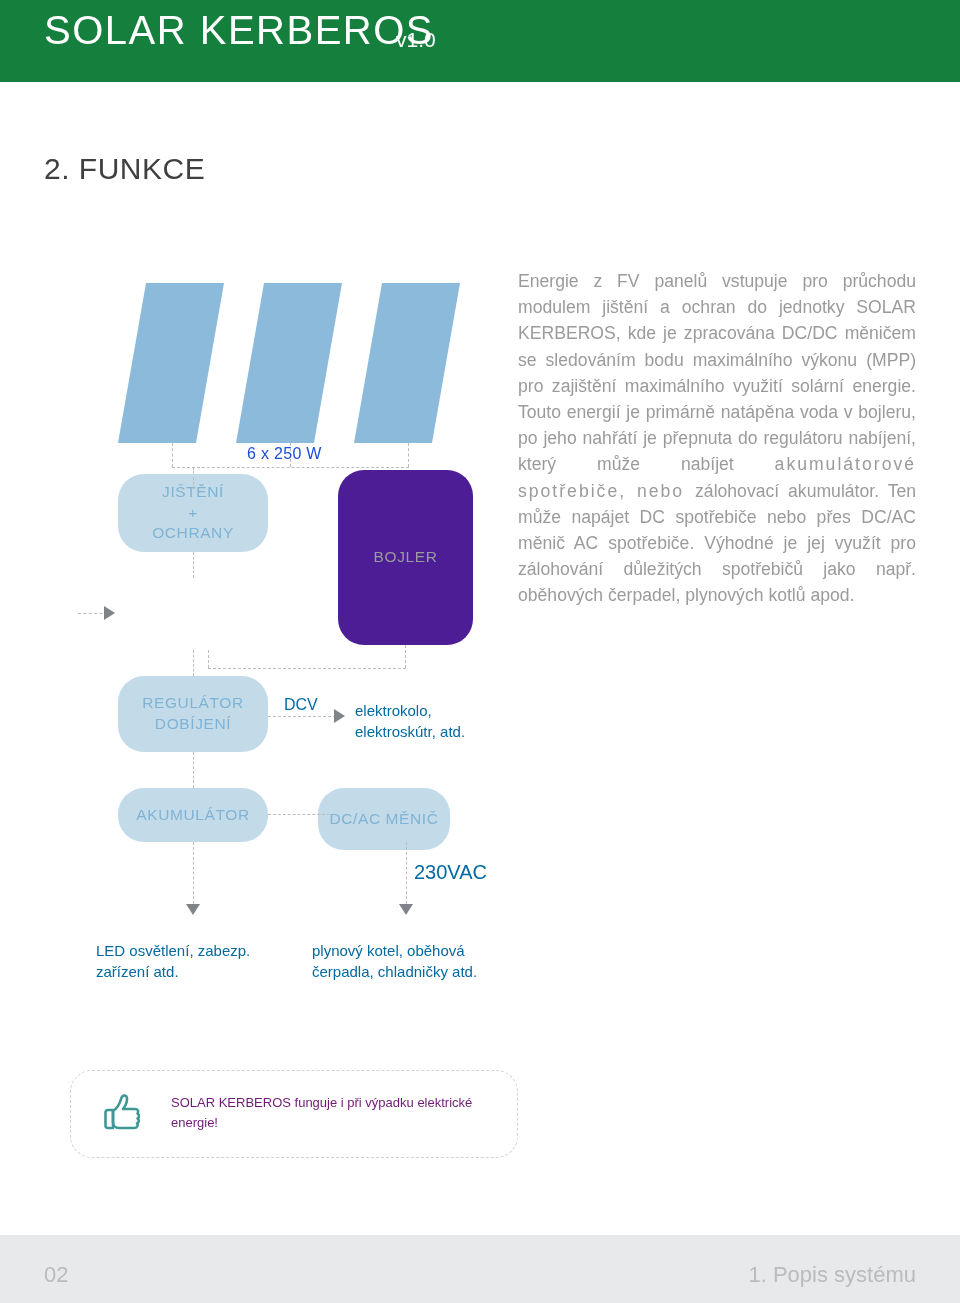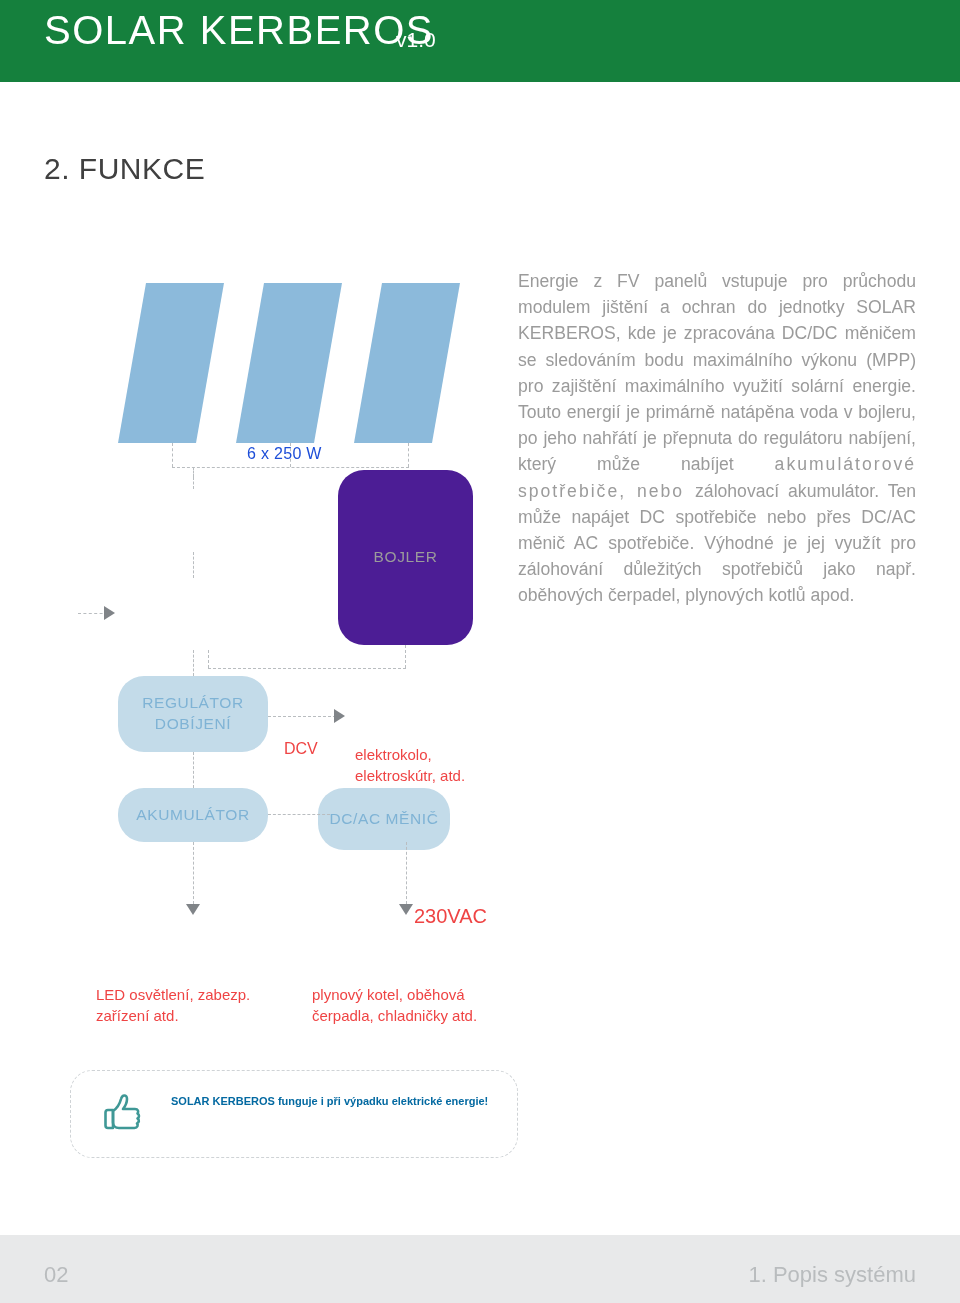--- a/index.html
+++ b/index.html
@@ -83,21 +83,21 @@
     border-bottom:7px solid transparent;
     border-left:11px solid #808488;
   }
   .arrow-down {
     position:absolute; width:0; height:0;
     border-left:7px solid transparent;
     border-right:7px solid transparent;
     border-top:11px solid #808488;
   }
 
-  .lbl { position:absolute; color:#ef4444; font-size:15px; line-height:1.4;margin-top:44px; }
+  .lbl { position:absolute; color:#0369a1; font-size:15px; line-height:1.4; }
   .lbl-dcv   { left:284px; top:694px; font-size:16px; }
   .lbl-ekolo { left:355px; top:700px; }
   .lbl-230   { left:414px; top:858px; font-size:20px; }
   .lbl-led   { left:96px;  top:940px; }
   .lbl-plyn  { left:312px; top:940px; }
 
   
   .body-text {
     position:absolute; left:518px; top:268px; width:398px;
     font-size:17.6px; line-height:26.2px;
@@ -107,21 +107,21 @@
   .spaced { letter-spacing:2.0px; }
 
   
   .tipbox {
     position:absolute; left:70px; top:1070px; width:448px; height:88px;
     border:1.4px dashed #cfd3d6; border-radius:22px;
   }
   .tip-icon { position:absolute; left:26px; top:18px; width:52px; height:52px; }
   .tip-text {
     position:absolute; left:100px; top:22px; width:320px;
-    color:#0369a1; font-size:11px; line-height:1.5;font-weight:bold;
+    color:#701a75; font-size:13px; line-height:1.5;
   }
 
   
   .footer {
     position:absolute; left:0; top:1235px; width:960px; height:68px;
     background:#e8e9ea;
   }
   .footer-page {
     position:absolute; left:44px; top:1262px;
     font-size:22px; color:#b9bcbe; font-weight:300;
@@ -148,20 +148,27 @@
   <div class="panel panel-3"></div>
 
   <div class="dash-v" style="left:172px; top:443px; height:24px;"></div>
   <div class="dash-v" style="left:290px; top:443px; height:24px;"></div>
   <div class="dash-v" style="left:408px; top:443px; height:24px;"></div>
   <div class="dash-h" style="left:172px; top:467px; width:237px;"></div>
   <div class="dash-v" style="left:193px; top:467px; height:10px;"></div>
 
   <div class="panels-wattage">6 x 250 W</div>
 
+  <div class="box box-jisteni">
+    <div>
+      <div>JIŠTĚNÍ</div>
+      <div>+</div>
+      <div>OCHRANY</div>
+    </div>
+  </div>
 
 
   <div class="box box-akumulator">
     <div>AKUMULÁTOR</div>
   </div>
 
   <div class="box box-regulator">
     <div>
       <div>REGULÁTOR</div>
       <div>DOBÍJENÍ</div>

